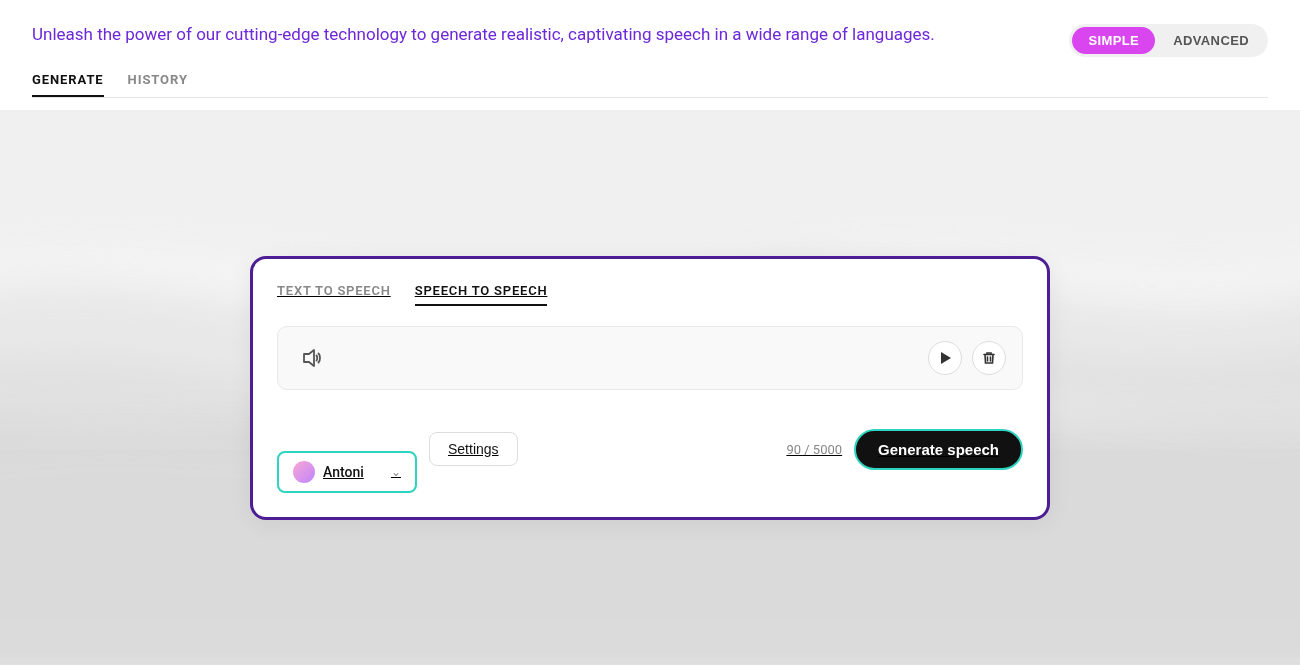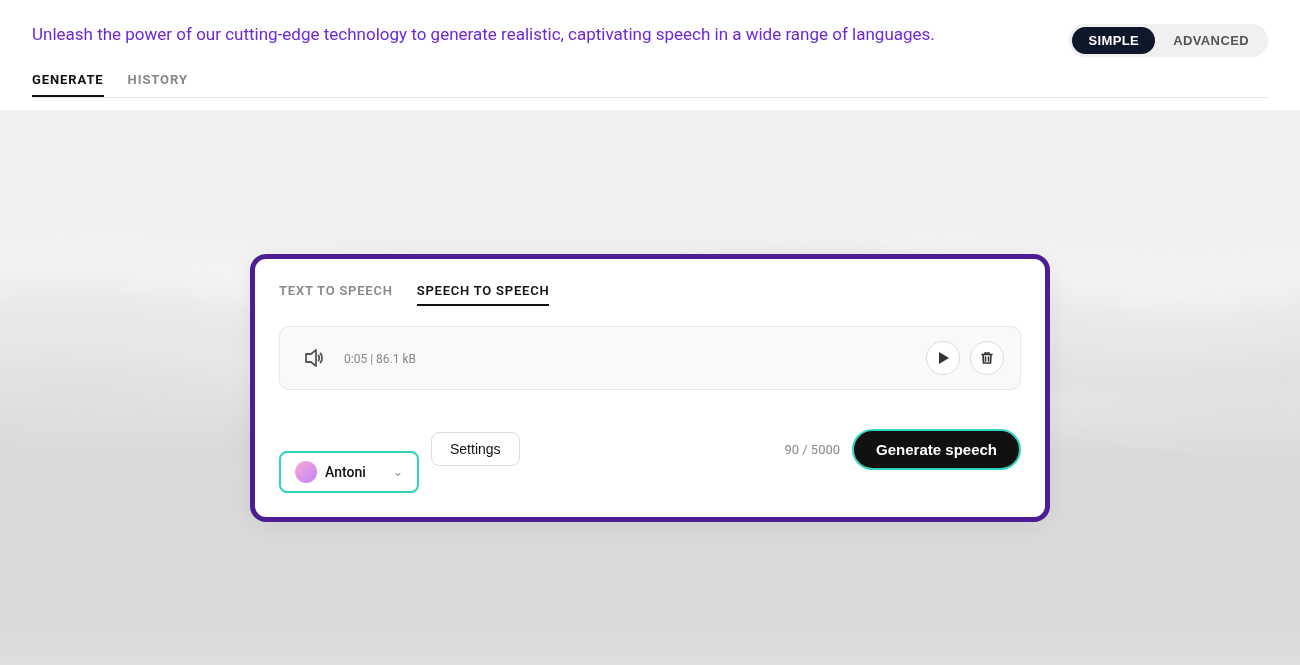--- a/index.html
+++ b/index.html
@@ -56,21 +56,21 @@
       padding: 6px 16px;
       border-radius: 999px;
       border: none;
       cursor: pointer;
       font-size: 13px;
       font-weight: 600;
       letter-spacing: 0.03em;
     }
 
     .mode-btn.active {
-      background: #0f172a;
+      background: #d946ef;
       color: #fff;
     }
 
     .mode-btn.inactive {
       background: transparent;
       color: #555;
     }
 
     
     .nav-tabs {
@@ -125,25 +125,26 @@
       height: 555px;
       display: flex;
       align-items: center;
       justify-content: center;
       z-index: 5;
     }
 
     
     .card {
       background: #fff;
-      border: 5px solid #4c1d95;
+      border: 3px solid #4c1d95;
       border-radius: 16px;
       width: 800px;
       padding: 24px;
       box-shadow: 0 4px 24px rgba(0,0,0,0.06);
+      text-decoration: underline;
     }
 
     .card-tabs {
       display: flex;
       gap: 24px;
       margin-bottom: 20px;
       position: relative;
     }
 
     .card-tab {
@@ -348,25 +349,20 @@
 
     <div class="audio-row">
       <div class="audio-icon">
         <svg width="22" height="22" viewBox="0 0 22 22" fill="none" stroke="currentColor" stroke-width="1.8" stroke-linecap="round" stroke-linejoin="round">
           <polygon points="4,7 9,7 14,3 14,19 9,15 4,15"></polygon>
           <path d="M16.5,8.5 C17.5,9.5 17.5,12.5 16.5,13.5"></path>
           <path d="M18.5,6.5 C20.5,8.5 20.5,13.5 18.5,15.5"></path>
         </svg>
       </div>
       <div class="audio-info">
-        <div class="audio-meta">
-          <span>0:05</span>
-          <span> | </span>
-          <span>86.1 kB</span>
-        </div>
       </div>
       <div class="audio-controls">
         <button class="icon-btn">
           <svg width="14" height="14" viewBox="0 0 14 14" fill="currentColor">
             <polygon points="3,1 13,7 3,13"></polygon>
           </svg>
         </button>
         <button class="icon-btn">
           <svg width="14" height="14" viewBox="0 0 14 14" fill="none" stroke="currentColor" stroke-width="1.6" stroke-linecap="round">
             <polyline points="2,3.5 12,3.5"></polyline>

